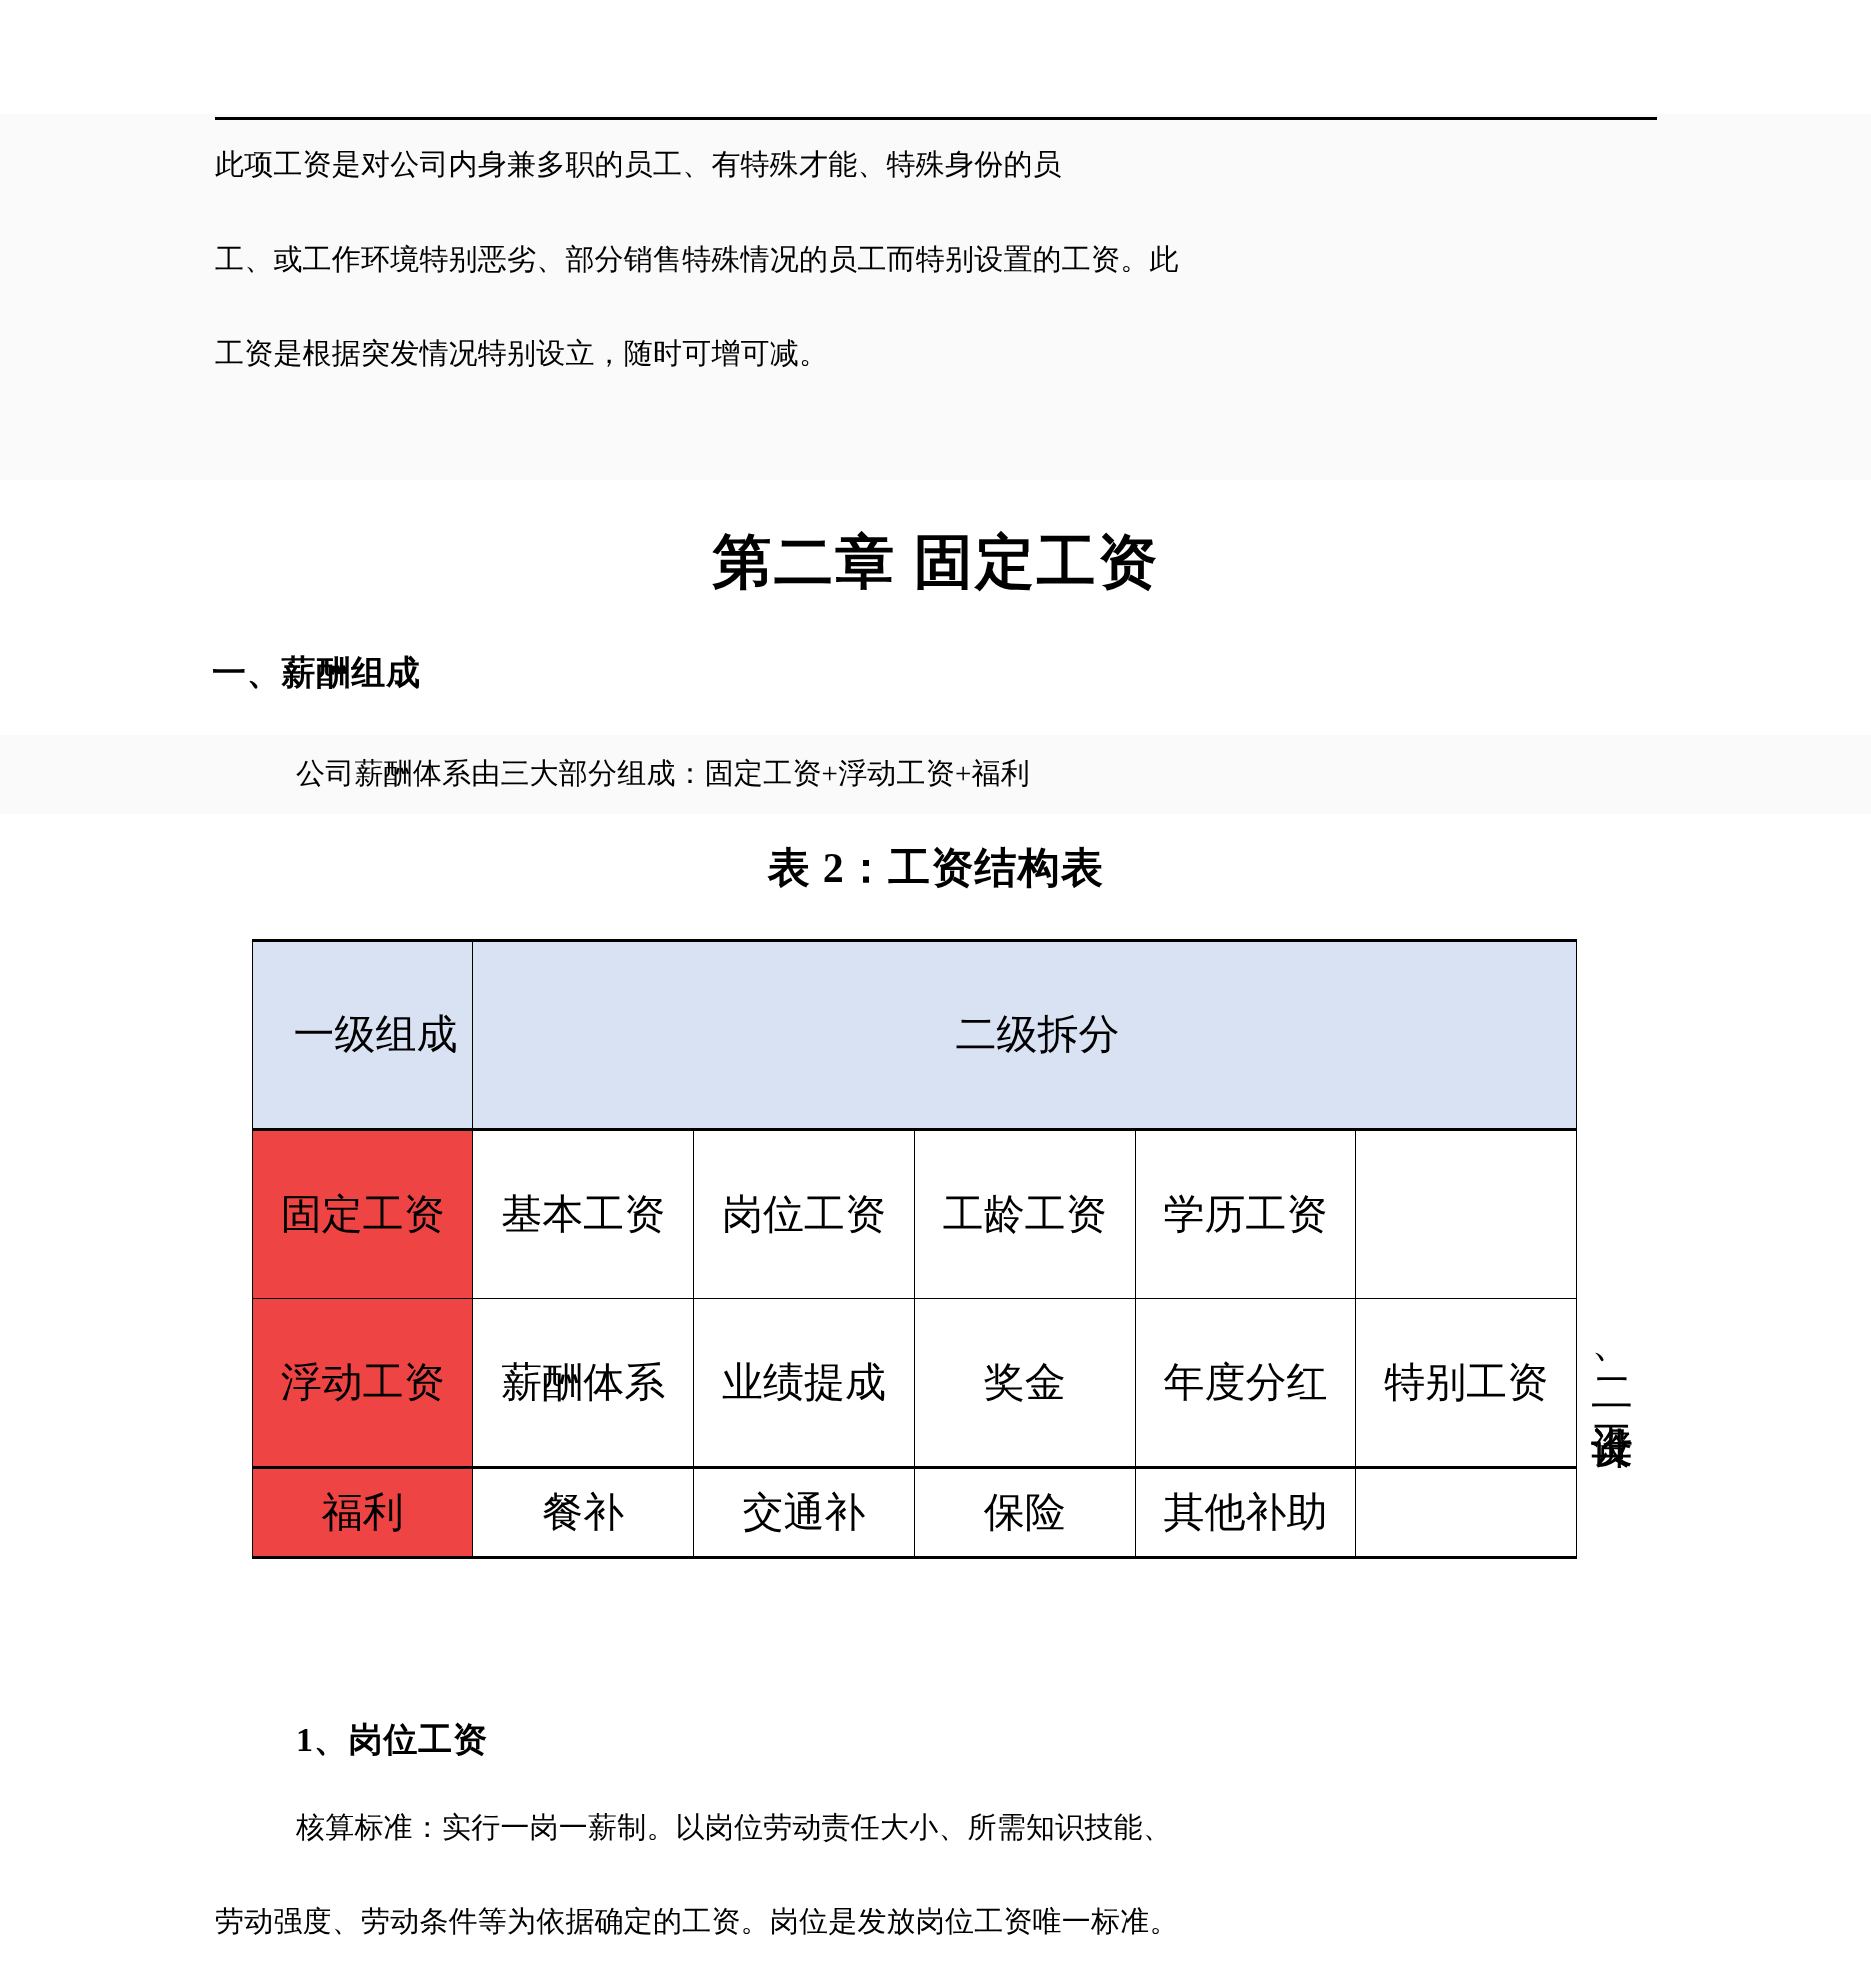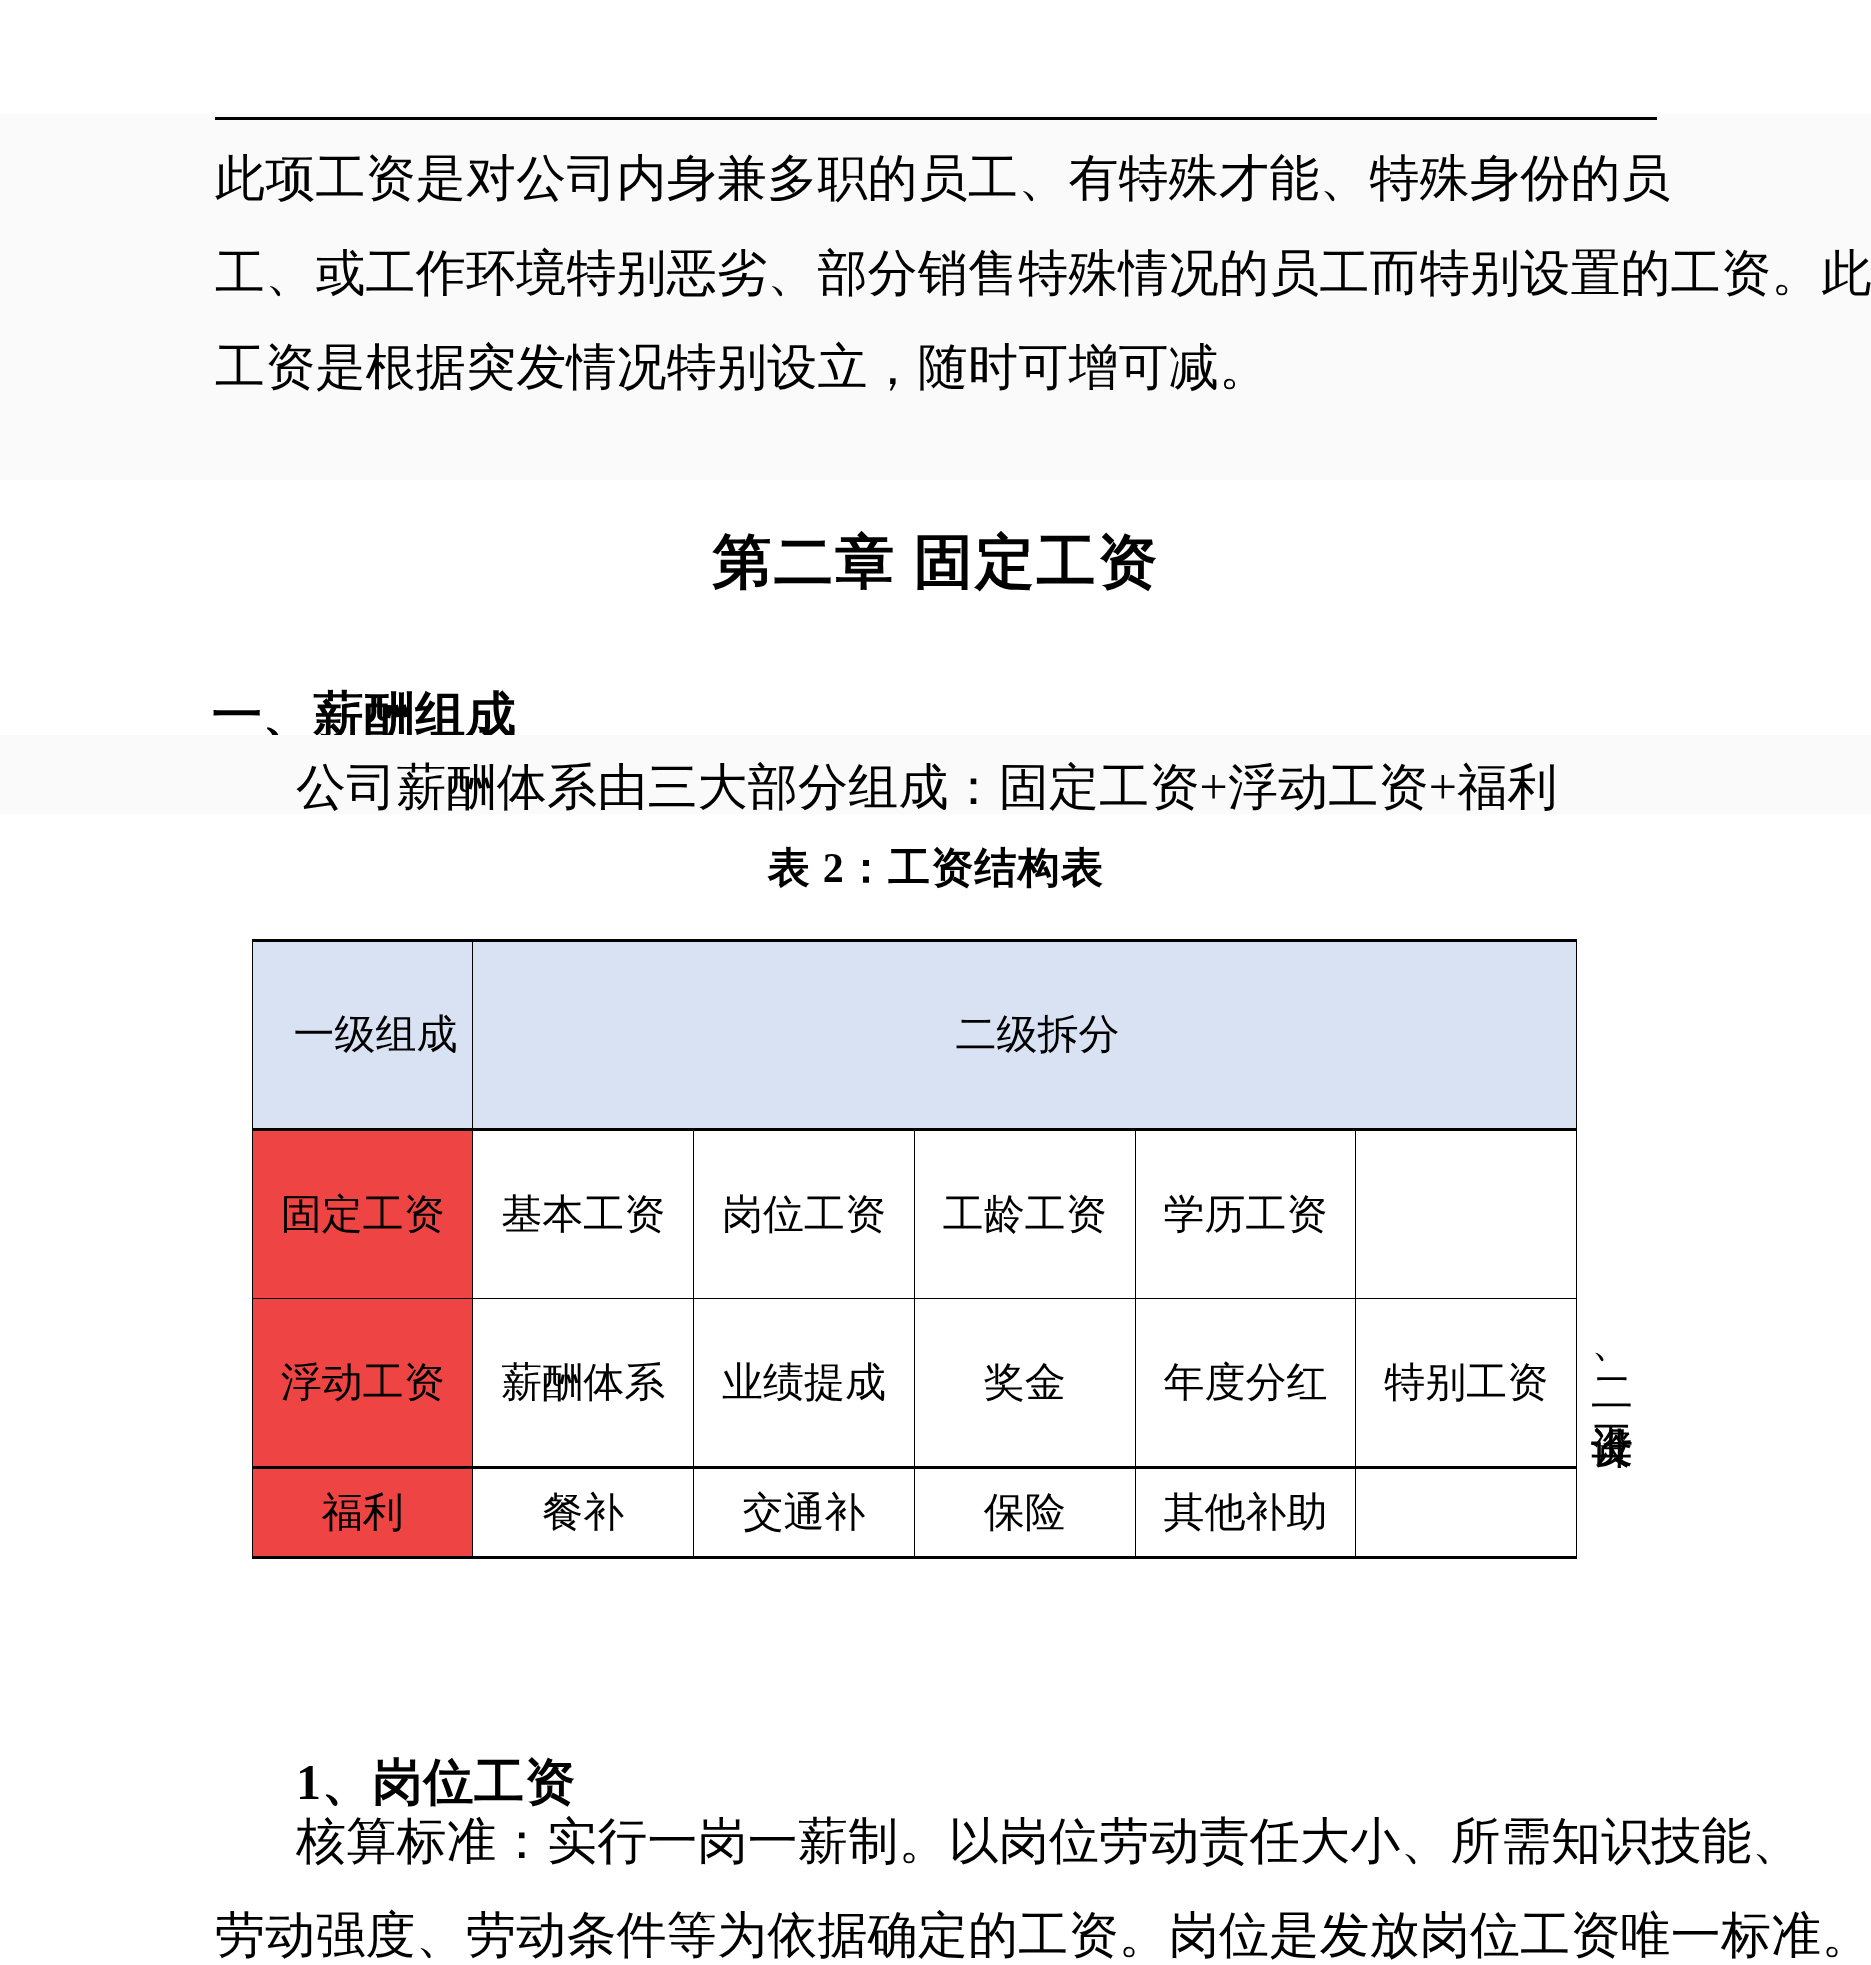--- a/index.html
+++ b/index.html
@@ -34,46 +34,45 @@
     left: 215px;
     top: 117px;
     width: 1442px;
     height: 2.8px;
     background: #000000;
   }
 
   .para-line {
     position: absolute;
     white-space: nowrap;
-    font-size: 50px;
+    font-size: 29px;
     letter-spacing: 0.2px;
     text-align: right;
   }
 
   
   .chapter-title {
     position: absolute;
     left: 0;
     top: 523px;
     width: 1872px;
     text-align: center;
     font-size: 59px;
     font-weight: bold;
     letter-spacing: 2.4px;
     font-family: "Liberation Serif", "DejaVu Serif", serif;
   }
 
   
   .sec-heading {
     position: absolute;
-    font-size: 50px;
+    font-size: 34px;
     font-weight: bold;
     letter-spacing: 0.8px;
     white-space: nowrap;
-    margin-top: 32px;
   }
 
   .shade-row {
     position: absolute;
     background: #fafafa;
   }
 
   
   .tbl-wrap {
     position: absolute;

